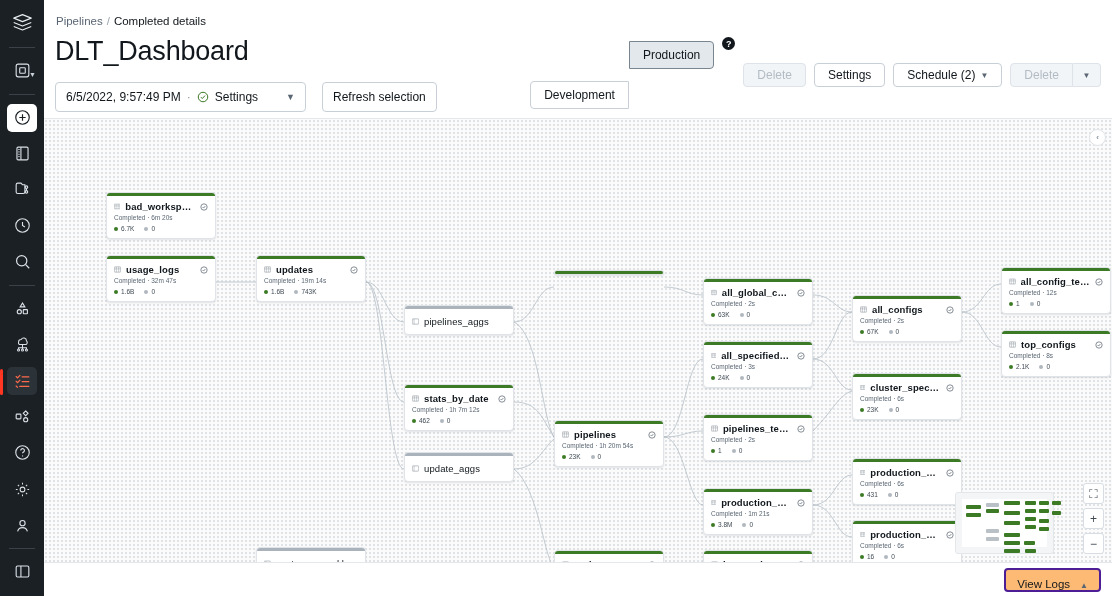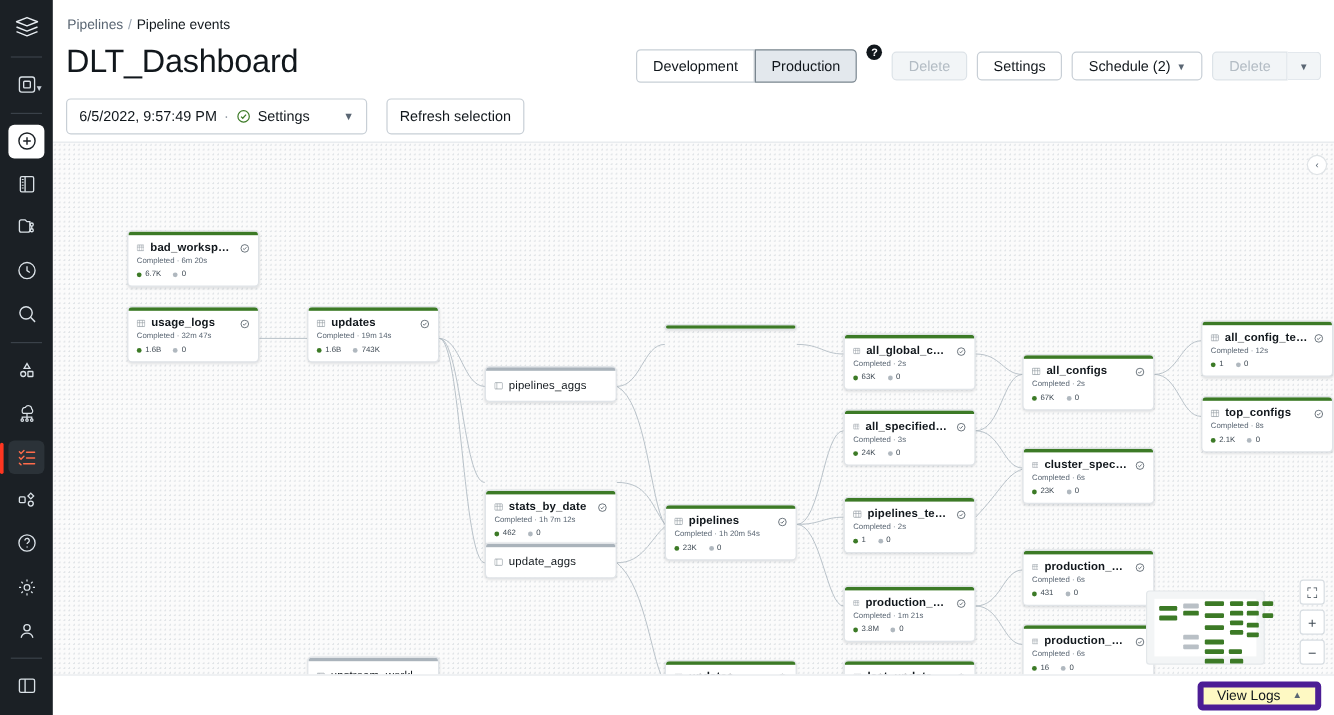--- a/index.html
+++ b/index.html
@@ -55,21 +55,21 @@
   .hdr-right {
     position: absolute; right: 11px; top: 41px;
     display: flex; align-items: center; gap: 8px;
   }
   .seg { display: flex; }
   .seg-btn {
     height: 28px; padding: 0 13px; font-size: 12px; color: #11171c;
     background: #fff; border: 1px solid #c8cfd6; display: flex; align-items: center;
     cursor: pointer;
   }
-  .seg-btn:first-child { border-radius: 4px 0 0 4px; }
+  .seg-btn:first-child { border-radius: 4px 0 0 4px; margin-top: 40px; }
   .seg-btn:last-child { border-radius: 0 4px 4px 0; border-left: none; }
   .seg-btn.sel { background: #e3e8ed; border-color: #7a868f; border-left: 1px solid #7a868f; }
   .help-q {
     width: 13px; height: 13px; border-radius: 50%; background: #11171c; color: #fff;
     font-size: 9px; font-weight: bold; display: flex; align-items: center; justify-content: center;
     align-self: flex-start; margin-top: -4px; cursor: pointer;
   }
   .btn {
     height: 24px; padding: 0 13px; font-size: 12px; color: #11171c; background: #fff;
     border: 1px solid #c8cfd6; border-radius: 4px; display: flex; align-items: center;
@@ -147,22 +147,22 @@
     justify-content: center; font-family: "Liberation Sans", sans-serif; padding: 0;
   }
 
   
   .bottombar {
     position: absolute; left: 0; right: 0; bottom: 0; height: 34px;
     background: #fff; border-top: 1px solid #e4e8eb; display: flex;
     align-items: center; justify-content: flex-end; padding-right: 11px;
   }
   .viewlogs {
-    height: 24px; padding: 0 11px; border: 5px solid #4c1d95; border-radius: 4px;
-    background: #fef9c3; font-size: 11.5px; display: flex; align-items: center; gap: 10px;
+    height: 24px; padding: 0 11px; border: 2px solid #4c1d95; border-radius: 4px;
+    background: #fdba74; font-size: 11.5px; display: flex; align-items: flex-end; gap: 10px;
     cursor: pointer; color: #11171c;
   }
   .viewlogs .cv { font-size: 8px; color: #5a6673; }
 </style>
 </head>
 <body>
 
 <div id="app">
 
   <div class="rail">
@@ -290,21 +290,21 @@
           <path d="M10 5v14"></path>
       </svg>
     </div>
   </div>
 
   <div class="main">
 
     <div class="breadcrumb">
       <span class="crumb-link">Pipelines</span>
       <span class="crumb-sep">/</span>
-      <span class="crumb-cur">Pipeline events</span>
+      <span class="crumb-cur">Completed details</span>
     </div>
 
     <div class="page-title">DLT_Dashboard</div>
 
     <div class="hdr-right">
       <div class="seg">
         <div class="seg-btn">Development</div>
         <div class="seg-btn sel">Production</div>
       </div>
       <div class="help-q">?</div>
@@ -436,21 +436,21 @@
             <div class="body">
               <div class="row1">
                 <svg width="7" height="7" viewBox="0 0 12 12">
                   <rect x="0.5" y="1.5" width="11" height="9" rx="1" fill="none" stroke="#8d969e" stroke-width="1"></rect>
                   <path d="M3.5 1.5v9" stroke="#8d969e" stroke-width="0.8"></path>
                 </svg>
                 <span class="nm">pipelines_aggs</span>
               </div>
             </div>
           </div>
-          <div class="node" style="left: 360px; top: 265px; width: 110px; margin-top: 24px;">
+          <div class="node" style="left: 360px; top: 265px; width: 110px;">
             <div class="bar"></div>
             <div class="body">
               <div class="row1">
                 <svg width="7" height="7" viewBox="0 0 12 12">
                   <rect x="0.5" y="1.5" width="11" height="9" rx="1" fill="none" stroke="#8d969e" stroke-width="1"></rect>
                   <path d="M4 1.5v9M8 1.5v9M0.5 5h11" stroke="#8d969e" stroke-width="0.8"></path>
                 </svg>
                 <span class="nm">stats_by_date</span>
                 <svg class="ok" width="8" height="8" viewBox="0 0 24 24" fill="none" stroke="#4a5560" stroke-width="2">
                   <circle cx="12" cy="12" r="9.5"></circle>

